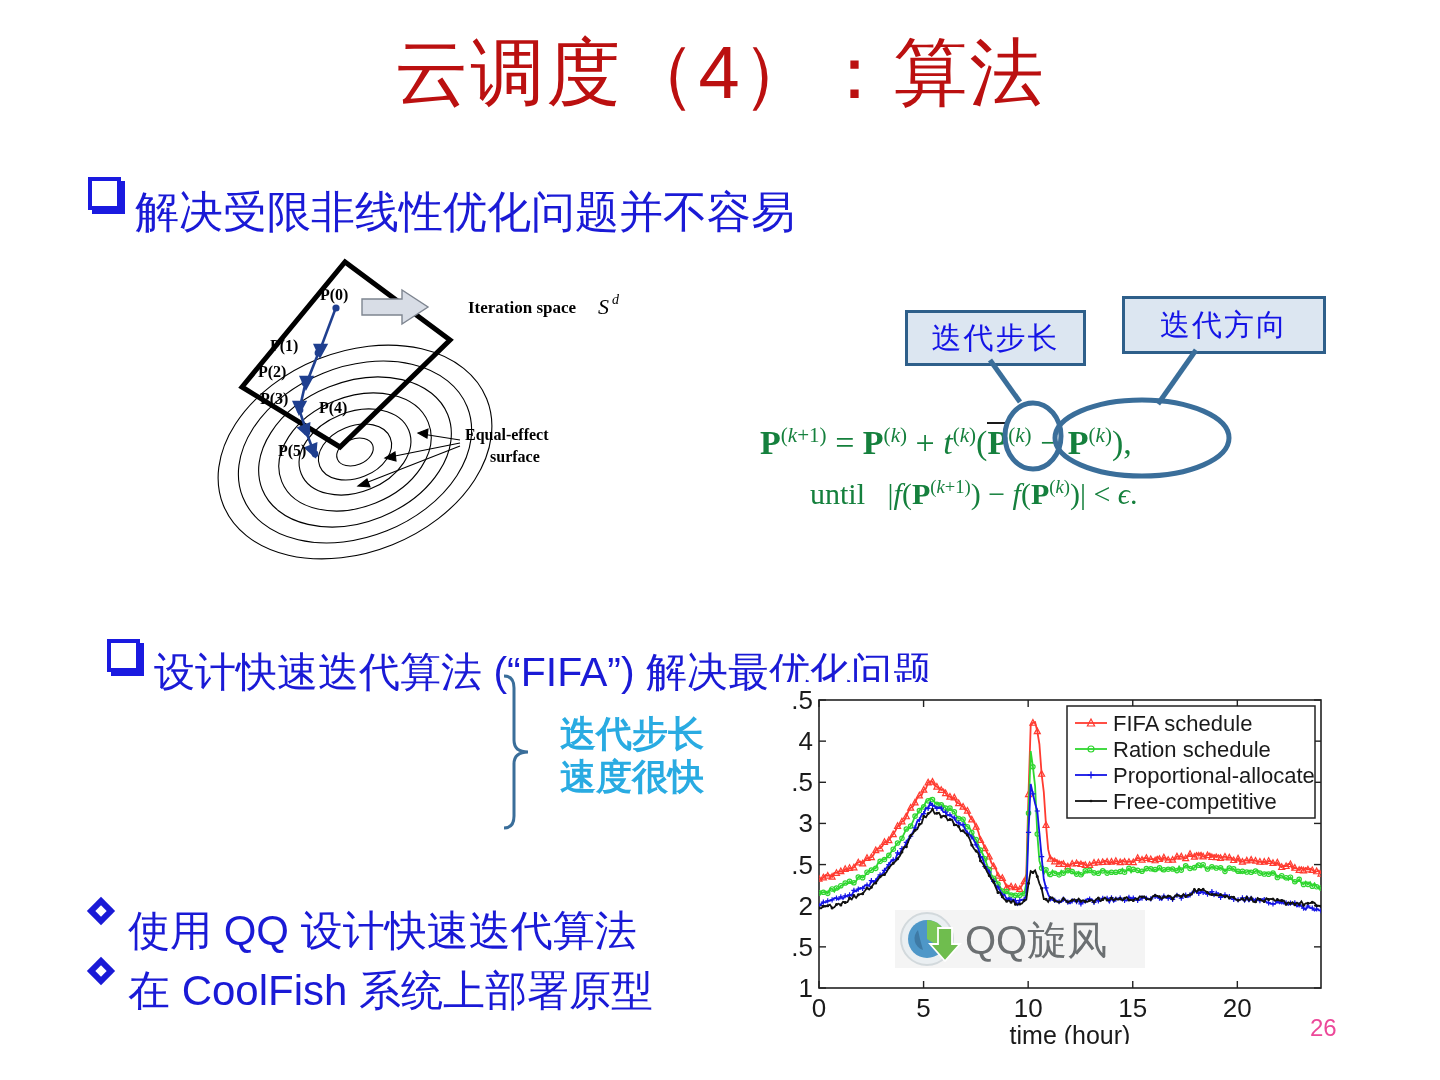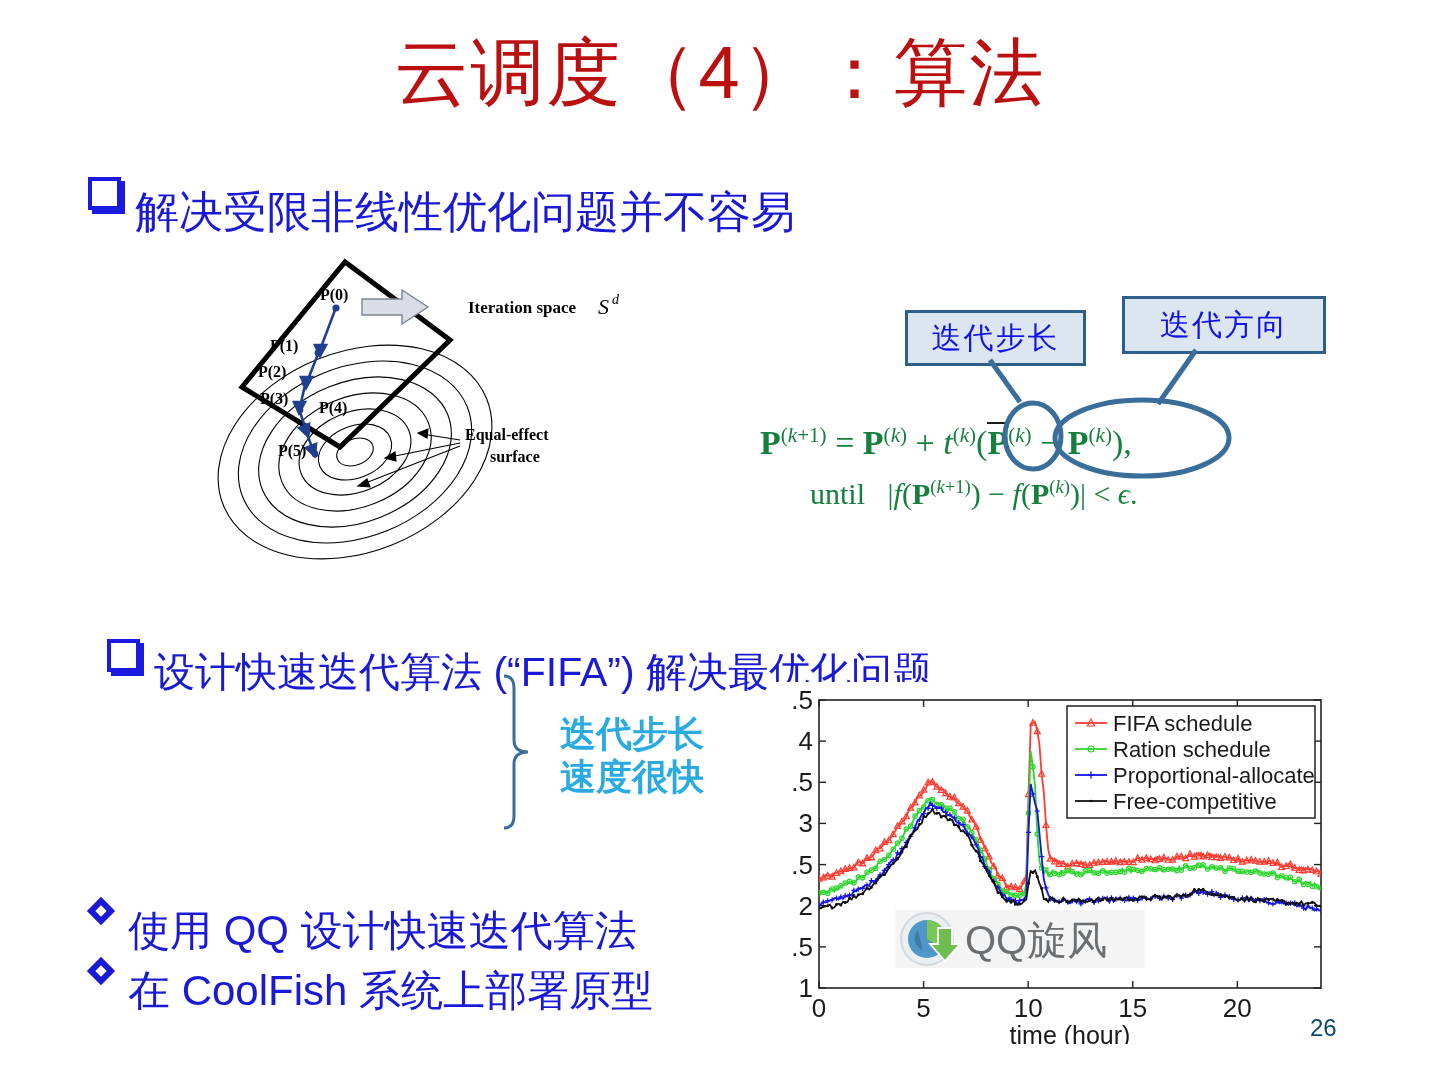--- a/index.html
+++ b/index.html
@@ -190,21 +190,21 @@
     height: 362px;
     background: #ffffff;
   }
   #chart-svg { display: block; }
 
   
   #page-number {
     position: absolute;
     left: 1310px;
     top: 1014px;
-    color: #0c4a6e;
+    color: #ec4899;
     font-size: 24px;
   }
 </style>
 </head>
 <body>
 
 <div class="slide">
 
   <div id="slide-title">云调度（4）：算法</div>
 

